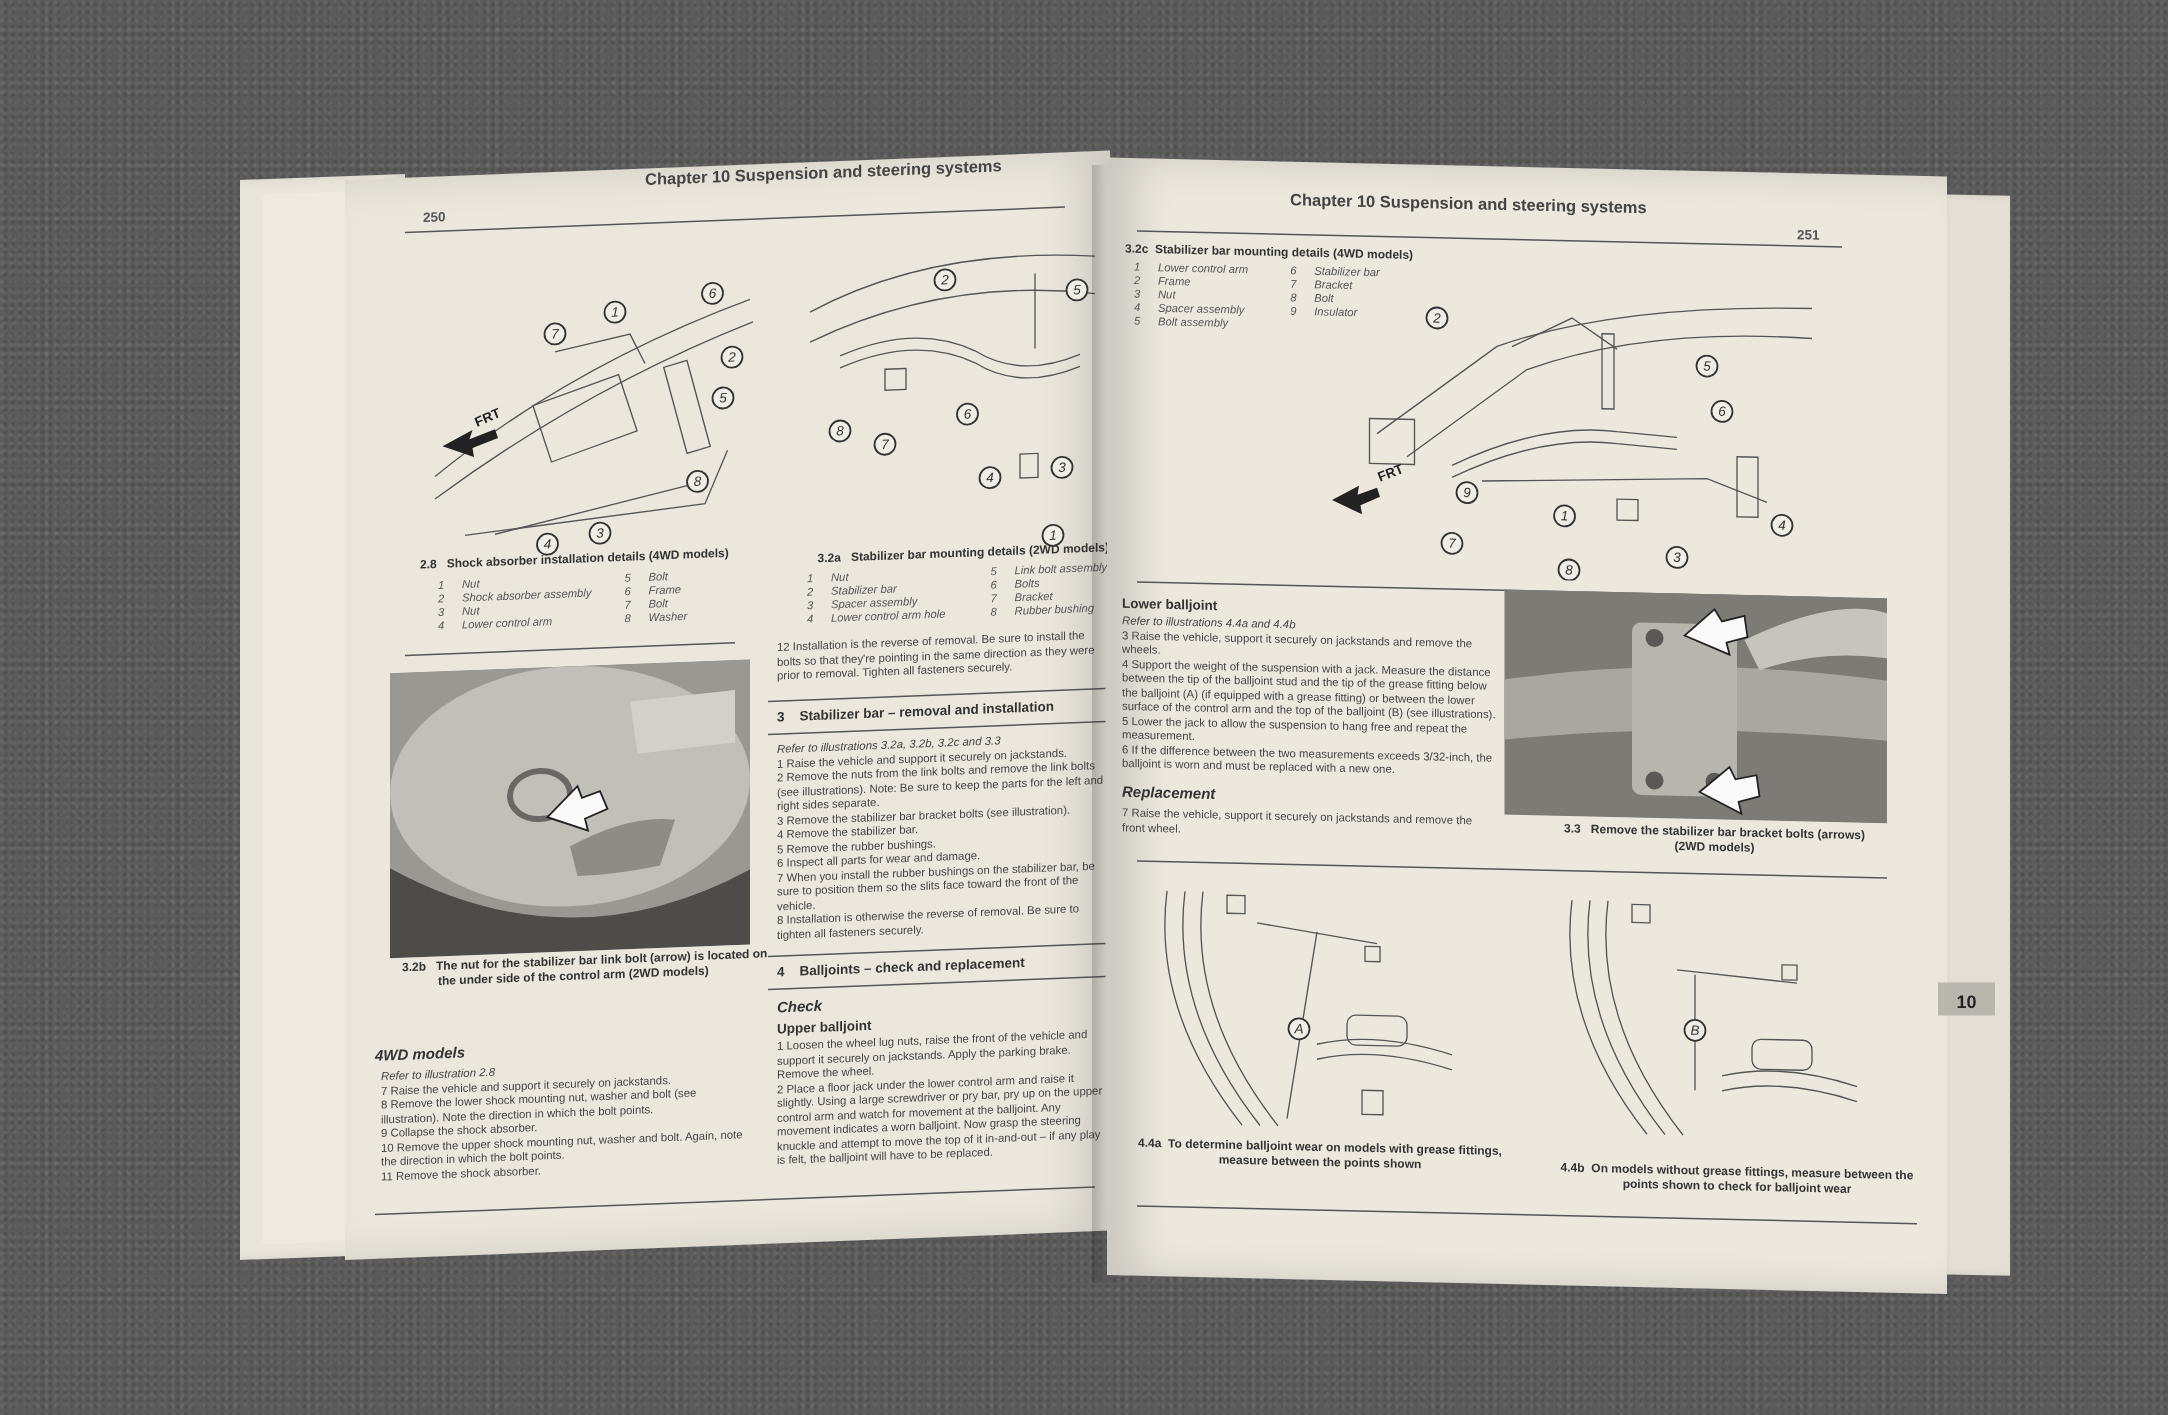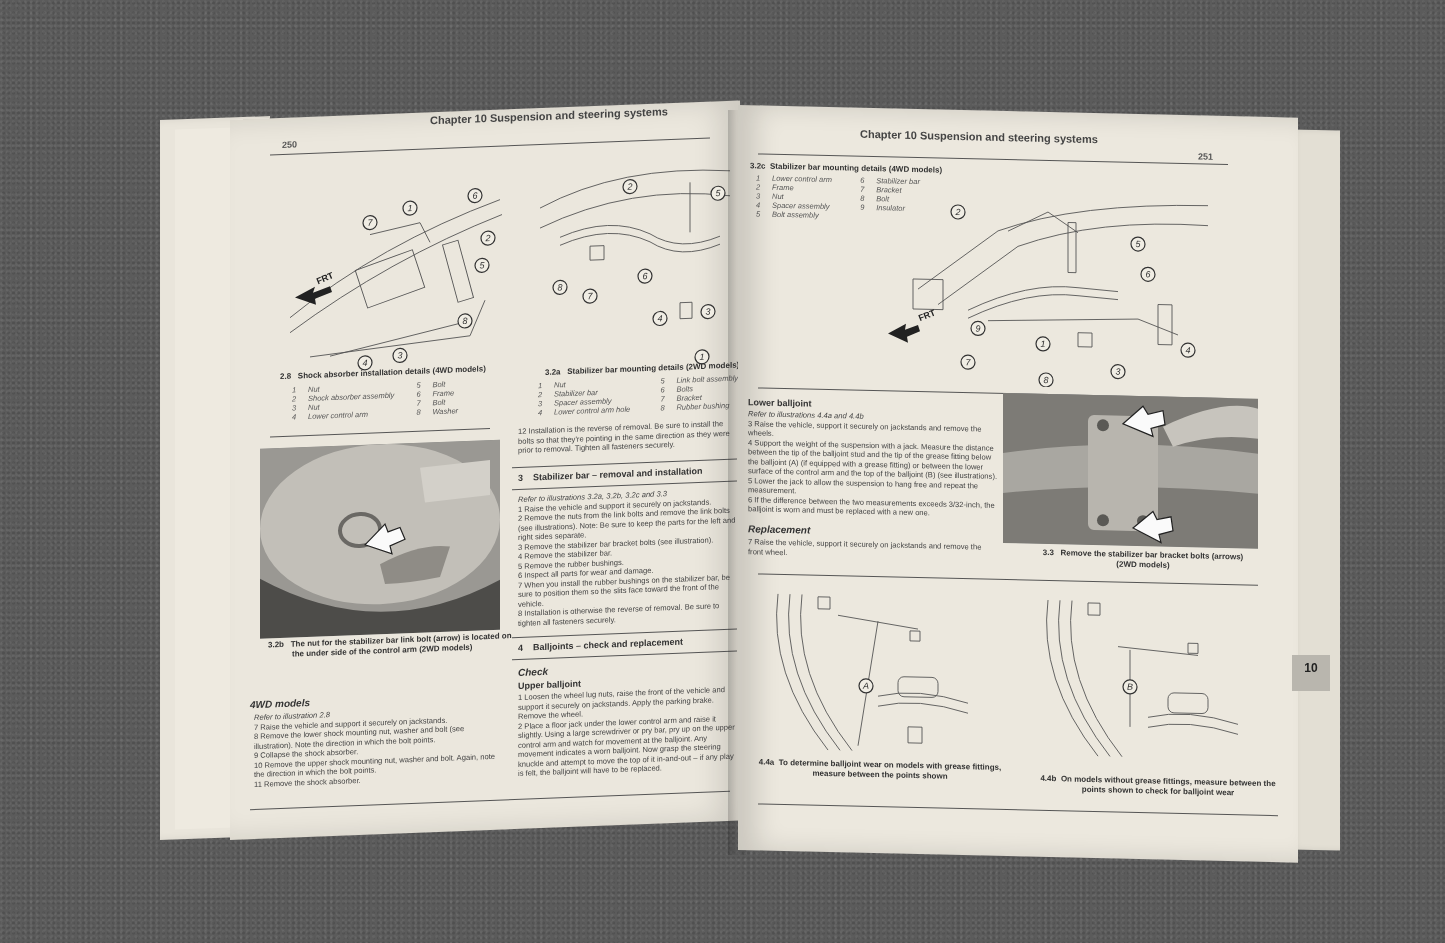--- a/index.html
+++ b/index.html
@@ -34,21 +34,21 @@
   .cap{position:absolute;font-size:8px;font-weight:bold;color:#333;line-height:10px;}
   .legend{position:absolute;font-size:7.5px;font-style:italic;color:#555;line-height:9px;}
   .legend .row span.n{display:inline-block;width:16px;}
   .legend .col{display:inline-block;vertical-align:top;margin-right:20px;}
   .body-text{position:absolute;font-size:7.6px;color:#444;line-height:9.5px;}
   .body-text .it{font-style:italic;}
   .sec-title{position:absolute;font-size:9px;font-weight:bold;color:#333;}
   .sub-title{position:absolute;font-size:10px;font-weight:bold;font-style:italic;color:#333;}
   .sub-title2{position:absolute;font-size:9px;font-weight:bold;color:#333;}
   .photo{position:absolute;background:#8a8a87;overflow:hidden;}
-  .tab10{position:absolute;left:1292px;top:655px;width:38px;height:36px;background:#b9b6ae;font-size:12px;font-weight:bold;color:#222;text-align:center;line-height:26px;}
+  .tab10{position:absolute;left:1292px;top:655px;width:38px;height:22px;background:#b9b6ae;font-size:12px;font-weight:bold;color:#222;text-align:center;line-height:26px;}
   .callout{fill:#f0ede4;stroke:#333;stroke-width:1.2;}
   .callout-t{font-size:9px;fill:#333;font-style:italic;font-family:"Liberation Sans",sans-serif;text-anchor:middle;}
 </style>
 </head>
 <body>
 
 <div class="book">
   <div class="page-stack-left"></div>
   <div class="page-stack-left2"></div>
   <div class="page-stack-right"></div>

